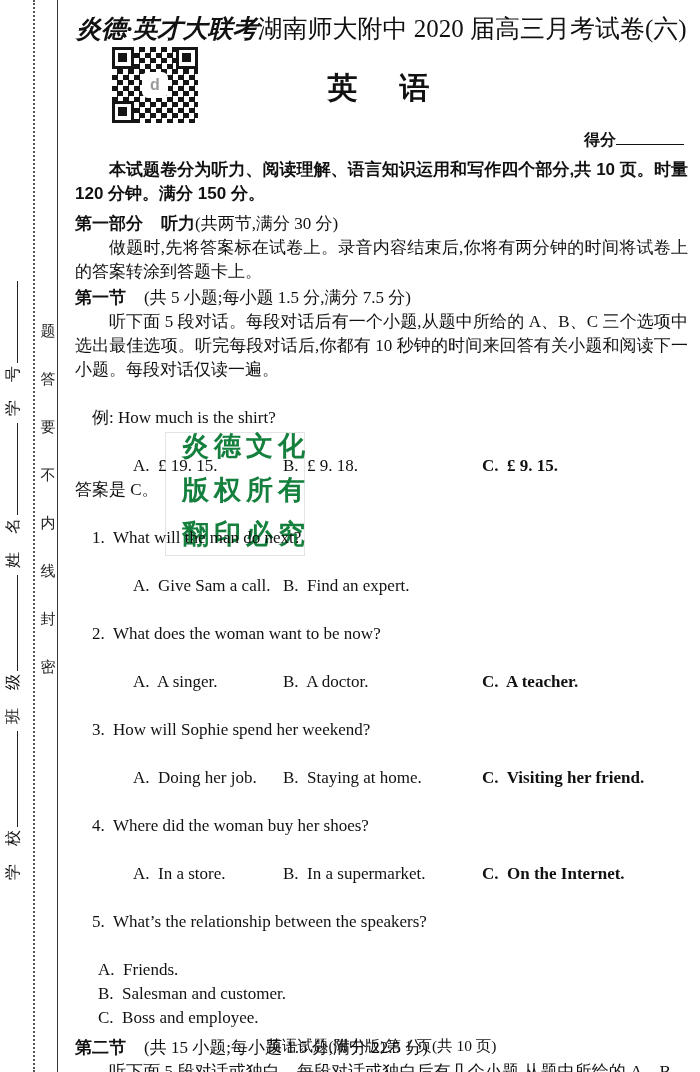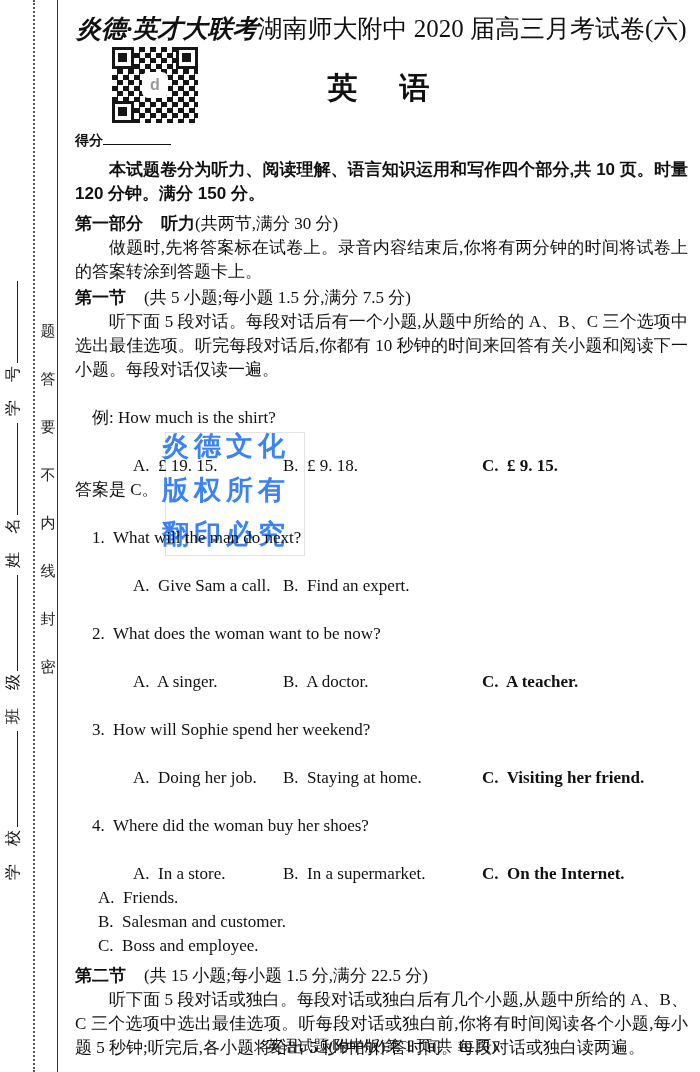--- a/index.html
+++ b/index.html
@@ -17,22 +17,22 @@
   .student-fields .blank { display:inline-block; border-bottom:1.2px solid #222;
                            height:14px; margin:0 2px; }
   .u96 { width:96px; } .u92 { width:92px; } .u82 { width:82px; }
   .seal-text { position:absolute; left:39px; top:322px; width:18px;
                display:flex; flex-direction:column; gap:29px; font-size:15px;
                color:#222; align-items:center; }
 
   
   .wm-box { position:absolute; left:165px; top:432px; width:140px; height:124px;
             border:1px solid #e3e3e3; z-index:0; }
-  .wm-line { position:absolute; left:143px; width:166px; text-align:center;
-             font-size:27px; font-weight:bold; color:#3b82f6; letter-spacing:5px;
+  .wm-line { position:absolute; left:163px; width:166px; text-align:center;
+             font-size:27px; font-weight:bold; color:#15803d; letter-spacing:5px;
              z-index:0; white-space:nowrap; }
   .wm1 { top:428px; } .wm2 { top:472px; } .wm3 { top:516px; }
 
   
   .qr { position:absolute; left:112px; top:47px; width:86px; height:76px; z-index:2;
         background:repeating-conic-gradient(#151515 0% 25%, #ffffff 0% 50%);
         background-size:11px 11px; }
   .finder { position:absolute; width:22px; height:22px; border:3.5px solid #151515;
             background:#fff; }
   .finder .dot { position:absolute; left:3px; top:3px; width:9px; height:9px; background:#151515; }
@@ -47,22 +47,22 @@
   .kai { font-weight:400; }
 
   .doc-title { text-align:center; font-size:25px; line-height:34px; white-space:nowrap; }
   .doc-title .brand { font-weight:900; font-style:italic; }
   .doc-title .rest  { font-weight:400; }
 
   .subject-row { height:72px; text-align:center; }
   .subject { display:inline-block; padding-top:22px; font-size:30px; font-weight:700;
              font-family:Liberation Sans, sans-serif; letter-spacing:6px; }
 
-  .score-row { margin-top:12px; height:24px; padding-right:4px;
-               font-size:14px; }
+  .score-row { margin-top:12px; height:24px; text-align:right; padding-right:4px;
+               font-size:16px; }
   .score-label { font-weight:700; font-family:"Liberation Sans", sans-serif; }
   .score-blank { display:inline-block; width:68px; height:15px;
                  border-bottom:1.5px solid #111; }
 
   .line { font-size:17px; line-height:24px; white-space:pre-wrap; }
   p.para { font-size:17px; line-height:24px; text-align:justify; text-indent:2em;
            white-space:pre-wrap; }
   .sec-head { margin-top:6px; font-size:17px; line-height:24px; }
   .sec-head .lbl { font-family:"Liberation Sans",sans-serif; font-weight:700; }
   .gap2 { display:inline-block; width:18px; }
@@ -188,20 +188,23 @@
 
   <div class="line q-line">
     <span class="qnum">4.</span><span>Where did the woman buy her shoes?</span>
   </div>
   <div class="opts">
     <span class="optA">A.  In a store.</span>
     <span class="optB">B.  In a supermarket.</span>
     <span class="optC">C.  On the Internet.</span>
   </div>
 
+  <div class="line q-line">
+    <span class="qnum">5.</span><span>What’s the relationship between the speakers?</span>
+  </div>
   <div class="line stack">A.  Friends.</div>
   <div class="line stack">B.  Salesman and customer.</div>
   <div class="line stack">C.  Boss and employee.</div>
 
   <div class="sec-head">
     <span class="lbl">第二节</span><span class="gap2"></span><span class="kai">(共 15 小题;每小题 1.5 分,满分 22.5 分)</span>
   </div>
 
   <p class="para">听下面 5 段对话或独白。每段对话或独白后有几个小题,从题中所给的 A、B、C 三个选项中选出最佳选项。听每段对话或独白前,你将有时间阅读各个小题,每小题 5 秒钟;听完后,各小题将给出 5 秒钟的作答时间。每段对话或独白读两遍。</p>
 

